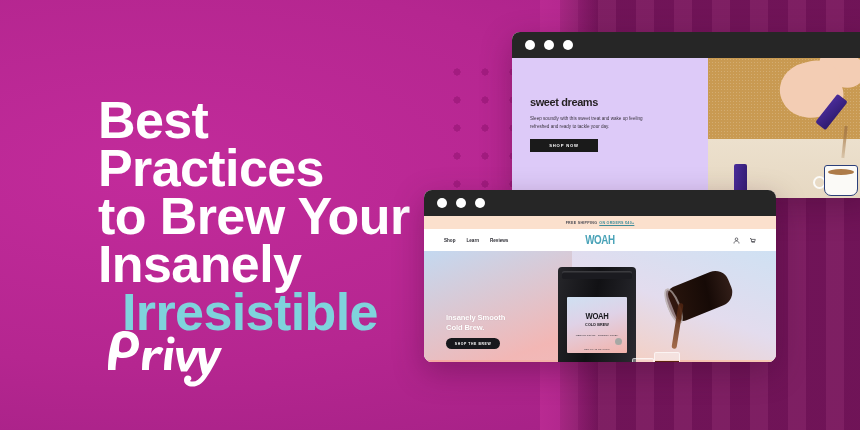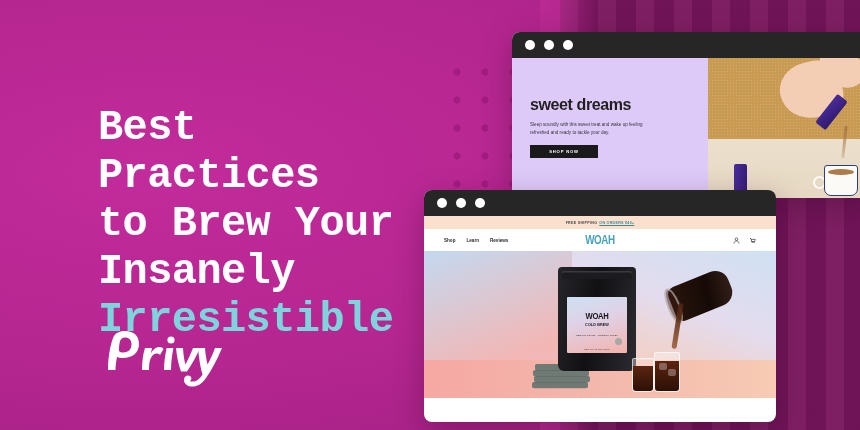--- a/index.html
+++ b/index.html
@@ -50,30 +50,29 @@
     height: 140px;
     background-image: radial-gradient(circle, #a31c80 3.4px, rgba(163,28,128,0) 3.8px);
     background-size: 28px 28px;
     background-position: 6px 6px;
   }
 
   
   .headline {
     position: absolute;
     left: 98px;
-    top: 104px;
+    top: 96px;
     width: 330px;
     color: #ffffff;
-    font-size: 42px;
+    font-size: 52px;
     line-height: 48px;
     font-weight: bold;
     letter-spacing: -0.6px;
-    font-family: Liberation Mono, monospace;
-  }
-  .headline .accent { color: #7fd3dc; display: block; }
+  }
+  .headline .accent { color: #7fd3dc; display: block; margin-left: 24px; }
 
   
   .logo {
     position: absolute;
     left: 98px;
     top: 326px;
     width: 130px;
     height: 62px;
   }
   .logo svg { display: block; }
@@ -103,21 +102,21 @@
     height: 166px;
     border-top-left-radius: 8px;
   }
   .sd-body { display: flex; height: 140px; }
   .sd-left {
     width: 196px;
     background: #ddcaf8;
     padding: 38px 0 0 18px;
   }
   .sd-title {
-    font-size: 16px;
+    font-size: 11px;
     font-weight: bold;
     color: #231f20;
     letter-spacing: -0.4px;
     margin-bottom: 7px;
   }
   .sd-sub {
     font-size: 4.6px;
     line-height: 7.6px;
     color: #3b3540;
     width: 122px;
@@ -207,21 +206,21 @@
     width: 13px; height: 34px;
     background: linear-gradient(95deg, #4a2c9b, #321c72);
     border-radius: 2px;
   }
 
   
   #mock-bottom {
     left: 424px;
     top: 190px;
     width: 352px;
-    height: 232px;
+    height: 172px;
     border-radius: 8px;
   }
   .woah-announce {
     height: 13px;
     background: #fbe0cd;
     display: flex;
     align-items: center;
     justify-content: center;
     font-size: 3.6px;
     letter-spacing: 0.3px;
@@ -511,20 +510,27 @@
             </svg>
         </span>
       </div>
     </div>
 
     <div class="woah-hero">
       <div class="hero-gradwash"></div>
       <div class="hero-right-wash"></div>
       <div class="hero-floor"></div>
 
+      <div class="hero-copy">
+        <div class="hero-title">
+          <span>Insanely Smooth</span><br>
+          <span>Cold Brew.</span>
+        </div>
+        <div class="hero-btn">SHOP THE BREW</div>
+      </div>
 
       <div class="pouches">
         <span class="pouch"></span>
         <span class="pouch"></span>
         <span class="pouch"></span>
         <span class="pouch"></span>
       </div>
 
       <div class="bag">
         <div class="bag-top"></div>

